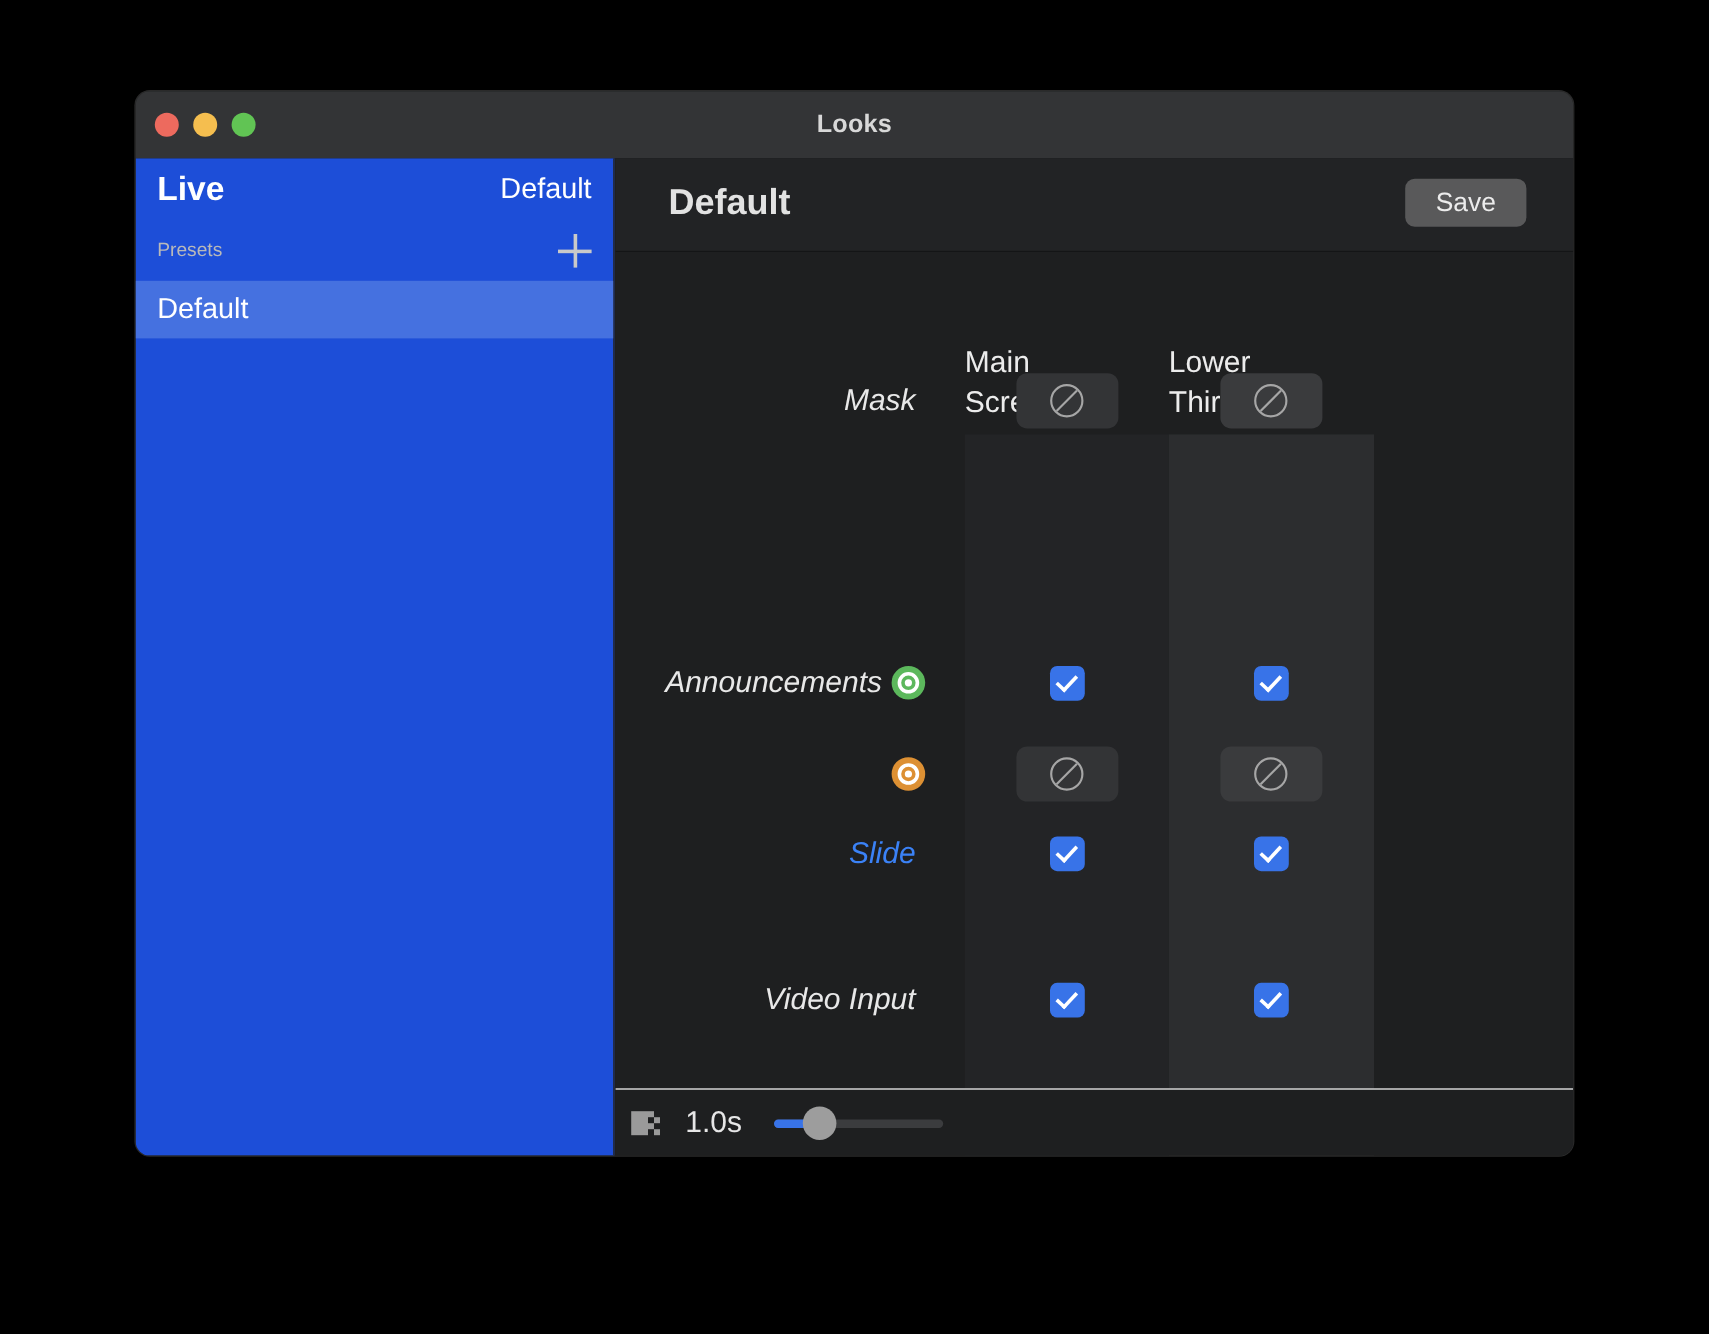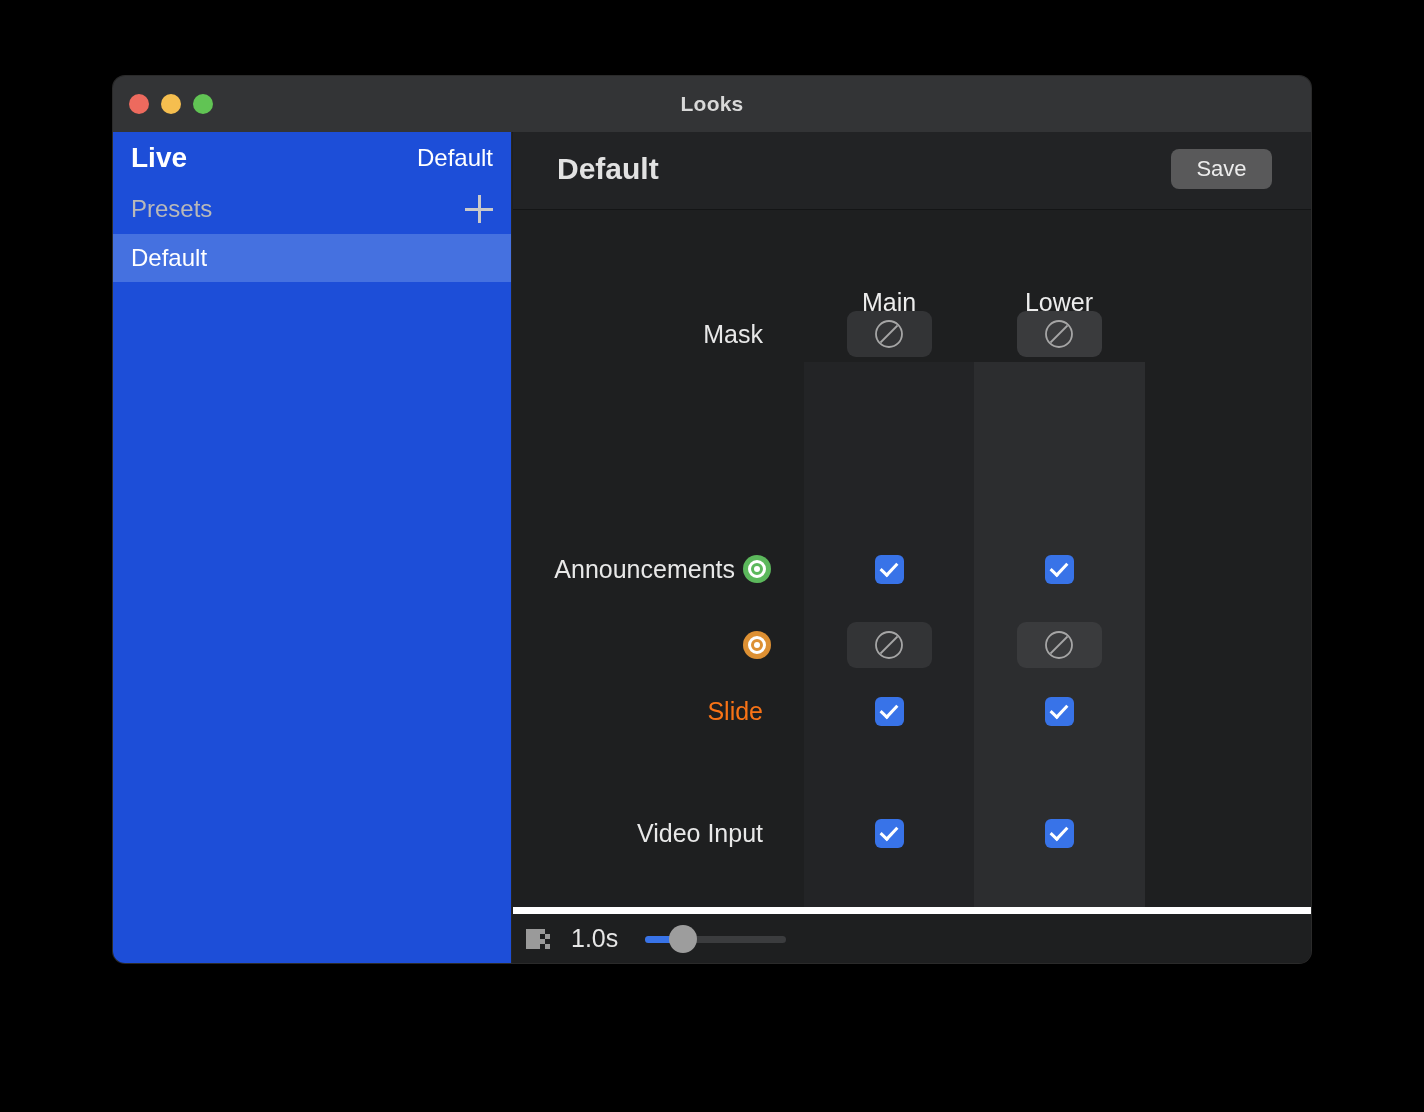--- a/index.html
+++ b/index.html
@@ -94,21 +94,21 @@
   #sidebar-presets-row {
     position: relative;
     height: 50px;
     padding: 0 18px;
     display: flex;
     align-items: center;
     justify-content: space-between;
   }
   #presets-label {
     color: #b9b9b9;
-    font-size: 24px;
+    font-size: 16px;
   }
   #add-preset {
     width: 28px; height: 28px;
     position: relative;
     cursor: default;
   }
   #add-preset::before, #add-preset::after {
     content: "";
     position: absolute;
     background: #c9c9c9;
@@ -179,47 +179,47 @@
     height: 621px;
   }
   #col-zone-0 { left: 291px; width: 170px; background: #232426; }
   #col-zone-1 { left: 461px; width: 171px; background: #2c2d2f; }
 
   
   .col-head {
     position: absolute;
     top: 154px;
     width: 170px;
-    text-align: center;
     color: #ececec;
     font-size: 25px;
     line-height: 33px;
   }
   #col-head-0 { left: 291px; }
   #col-head-1 { left: 461px; }
 
   
   #rows { position: absolute; left: 0; top: 0; width: 798px; height: 831px; }
   .row {
     position: absolute;
     left: 0;
     width: 798px;
     height: 50px;
+    font-style: italic;
   }
   .row-label {
     position: absolute;
     right: 548px;
     top: 0;
     height: 50px;
     line-height: 50px;
     color: #e8e8e8;
     font-size: 25px;
     white-space: nowrap;
   }
-  .row.sub .row-label { color: #f97316; }
+  .row.sub .row-label { color: #3b82f6; }
   .row-label.with-dot { right: 576px; }
 
   .status-dot {
     position: absolute;
     right: 540px;
     top: 11px;
     width: 28px; height: 28px;
     border-radius: 50%;
     box-sizing: border-box;
   }
@@ -283,21 +283,21 @@
   }
 
   
   #bottom-bar {
     position: absolute;
     left: 0;
     bottom: 0;
     width: 798px;
     height: 56px;
     background: #1e1f20;
-    border-top: 7px solid #ffffff;
+    border-top: 1px solid #ffffff;
     display: flex;
     align-items: center;
     padding-left: 12px;
     box-sizing: border-box;
   }
   #transition-icon {
     width: 30px; height: 30px;
     position: relative;
     flex: 0 0 auto;
   }

